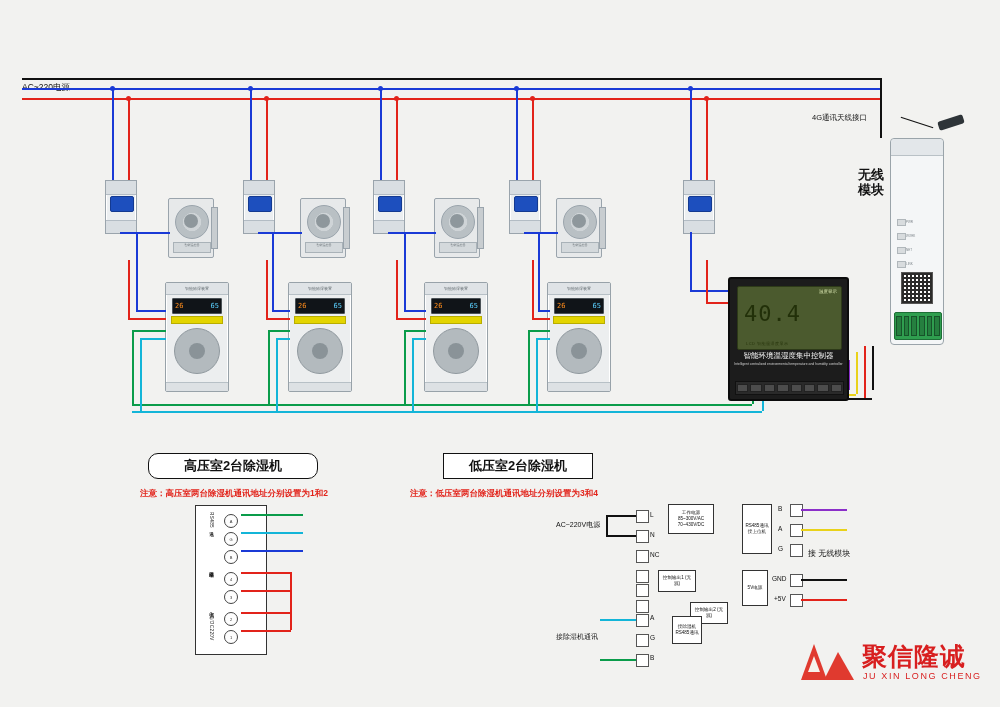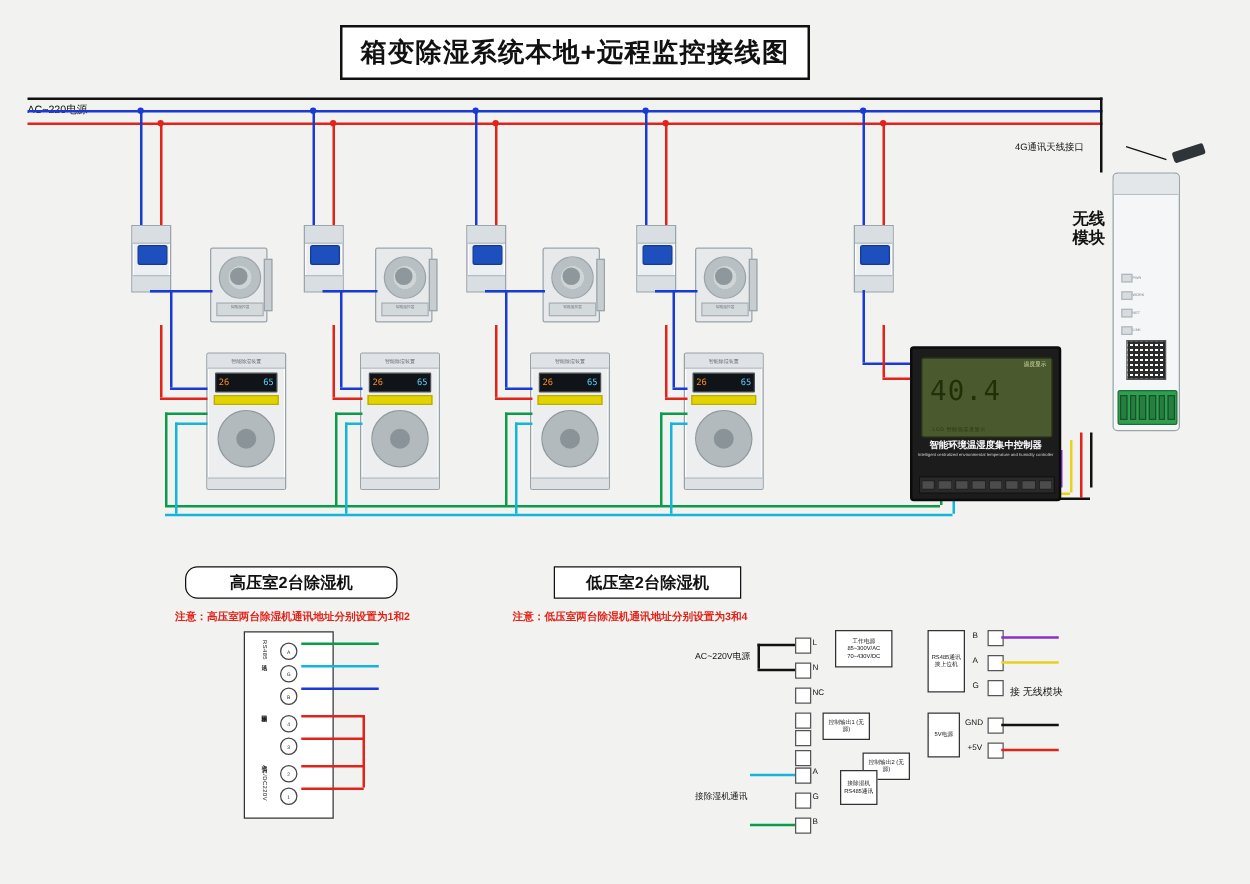--- a/index.html
+++ b/index.html
@@ -88,21 +88,21 @@
   .ctrl{
     left:728px;top:277px;width:117px;height:120px;background:#1c1c1c;border:2px solid #0b0b0b;border-radius:3px;
   }
   .ctrl .lcd{
     position:absolute;left:7px;top:7px;width:103px;height:62px;background:#4b5a2e;
     border:1px solid #2d3a18;border-radius:2px;
   }
   .ctrl .lcd .row1{position:absolute;right:4px;top:2px;font-size:4.5px;color:#d9e6b0;}
   .ctrl .lcd .big{position:absolute;left:6px;top:14px;font-size:22px;color:#223009;font-family:"DejaVu Sans Mono",monospace;letter-spacing:1px;}
   .ctrl .lcd .sub{position:absolute;left:8px;bottom:3px;font-size:4px;color:#27350c;letter-spacing:.5px;}
-  .ctrl .cname{position:absolute;left:0;top:72px;width:100%;text-align:center;font-size:7.5px;color:#fff;font-weight:bold;}
+  .ctrl .cname{position:absolute;left:0;top:72px;width:100%;text-align:center;font-size:7.5px;color:#fff;font-weight:normal;}
   .ctrl .cname2{position:absolute;left:0;top:83px;width:100%;text-align:center;font-size:3.4px;color:#cfcfcf;line-height:1.35;}
   .ctrl .terms{position:absolute;left:5px;bottom:4px;width:107px;height:12px;background:#2a2a2a;border:1px solid #111;display:flex;}
   .ctrl .terms i{flex:1;margin:2px 1px;background:#4c4c4c;border:1px solid #222;}
 
   
   .wmod{
     left:890px;top:138px;width:52px;height:205px;background:#f4f6f7;border:1px solid #9aa4aa;border-radius:4px;
   }
   .wmod .cap{position:absolute;left:0;top:0;width:100%;height:16px;background:#e3e7ea;border-bottom:1px solid #b9c1c6;border-radius:4px 4px 0 0;}
   .wmod .led{position:absolute;left:6px;width:7px;height:5px;background:#d8dcde;border:1px solid #b0b7bb;}
@@ -153,21 +153,20 @@
   .logo{left:800px;top:640px;width:190px;height:52px;}
   .logo .mark{position:absolute;left:0;top:2px;width:56px;height:40px;}
   .logo .cn{position:absolute;left:62px;top:0px;font-size:25px;font-weight:bold;color:#d81f1f;letter-spacing:1px;}
   .logo .en{position:absolute;left:63px;top:31px;font-size:9px;color:#d81f1f;letter-spacing:1.6px;}
 </style>
 </head>
 <body>
 
 <div class="stage">
 
-  <div class="abs title-box">箱变除湿系统本地+远程监控接线图</div>
 
   <div class="abs acLabel">AC~220电源</div>
 
   <div class="abs wire h black" style="left:22px;top:78px;width:860px;"></div>
 
   <div class="abs wire h blue" style="left:22px;top:88px;width:860px;"></div>
 
   <div class="abs wire h red" style="left:22px;top:98px;width:860px;"></div>
 
   <div class="abs wire v blue" style="left:112px;top:88px;height:92px;"></div>
@@ -480,14 +479,25 @@
   <div class="abs lbl" style="left:772px;top:575px;">GND</div>
   <div class="abs termsm" style="left:790px;top:594px;"></div>
   <div class="abs lbl" style="left:774px;top:595px;">+5V</div>
   <div class="abs boxnote" style="left:742px;top:570px;width:26px;height:36px;">5V电源</div>
   <div class="abs wire h black" style="left:801px;top:579px;width:46px;"></div>
   <div class="abs wire h red" style="left:801px;top:599px;width:46px;"></div>
 
   <div class="abs lbl" style="left:808px;top:548px;font-size:8px;">接 无线模块</div>
 
 
+  <div class="abs logo">
+    <div class="mark">
+      <svg width="56" height="40" viewBox="0 0 56 40" xmlns="http://www.w3.org/2000/svg">
+        <polygon points="14,2 27,38 1,38" fill="#e03a2f"></polygon>
+        <polygon points="38,10 54,38 24,38" fill="#e03a2f"></polygon>
+        <polygon points="14,14 20,30 8,30" fill="#f6f2ec"></polygon>
+      </svg>
+    </div>
+    <div class="cn">聚信隆诚</div>
+    <div class="en">JU XIN LONG CHENG</div>
+  </div>
 
 </div>
 
 </body></html>

